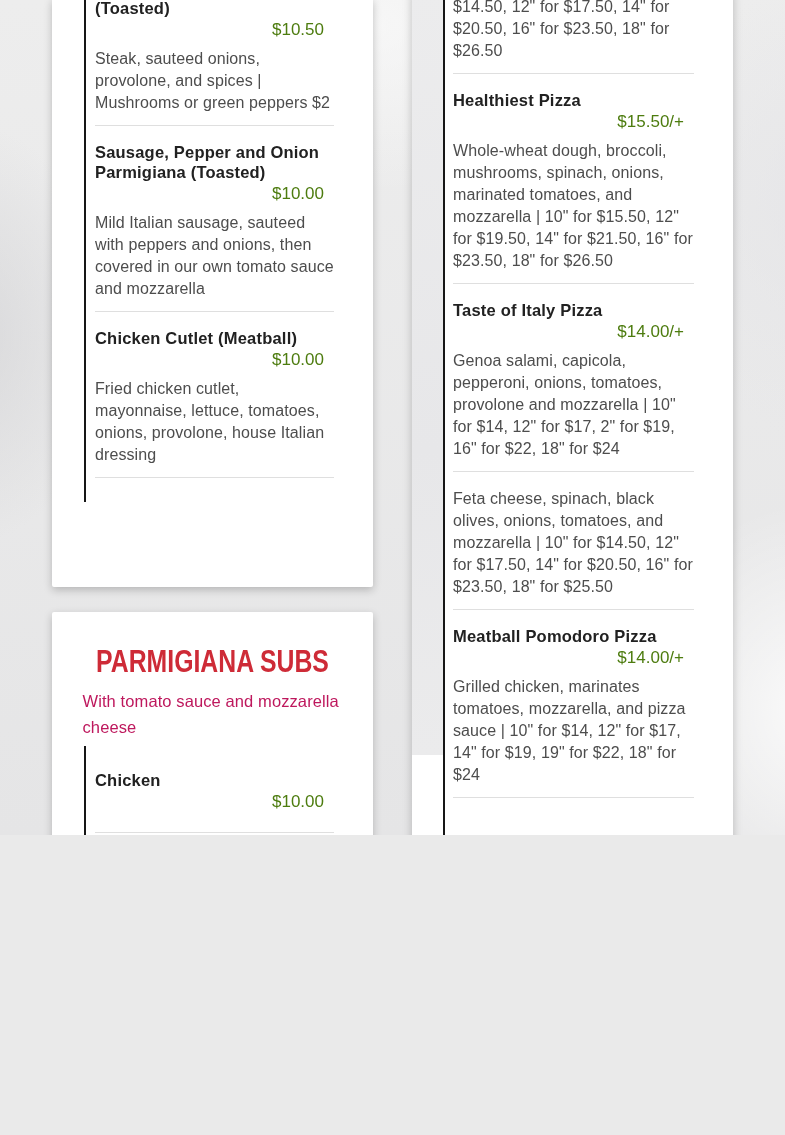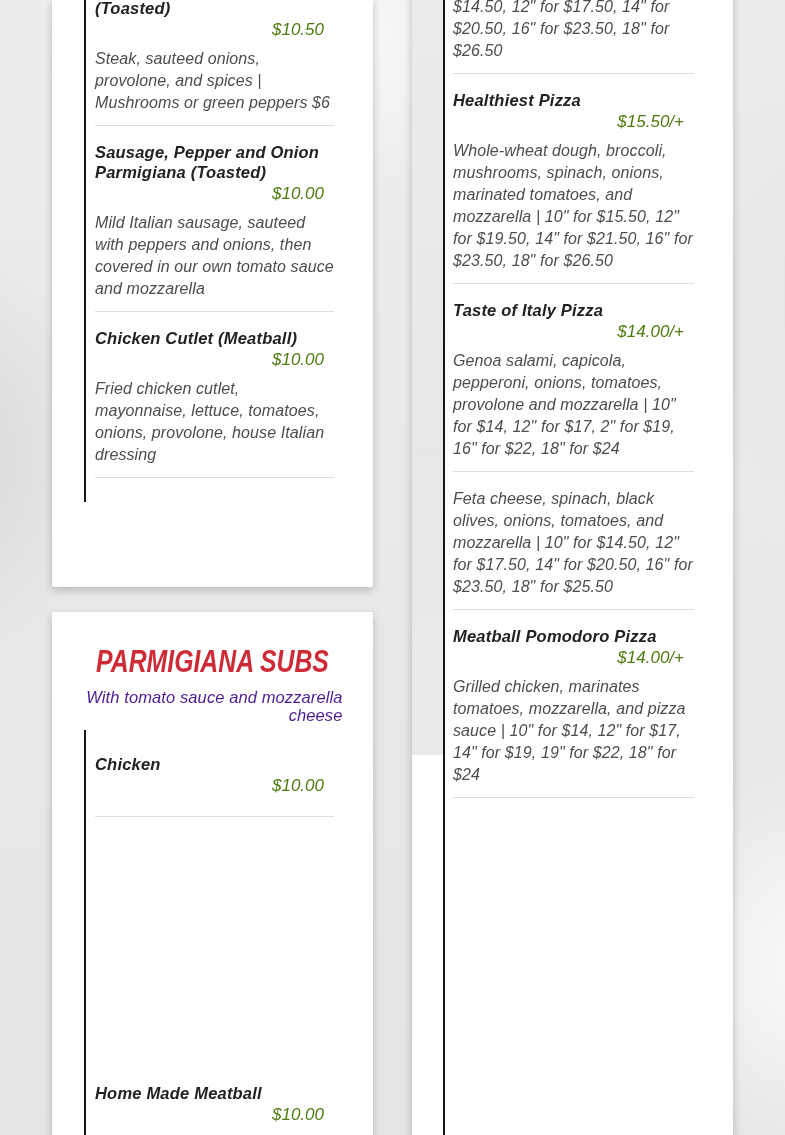--- a/index.html
+++ b/index.html
@@ -2,28 +2,27 @@
 <html><head>
 <meta charset="utf-8">
 <style>
   * { margin:0; padding:0; box-sizing:border-box; }
   html,body { width:785px; height:1135px; }
   body{
     font-family:"Liberation Sans","DejaVu Sans",sans-serif;
     background-color:#eaeaea;
   }
   .page{
-    position:relative; width:785px; height:1135px; overflow:hidden;
+    position:relative; width:785px; height:835px; overflow:hidden;
     background-image:
       radial-gradient(ellipse 260px 320px at 103% 85%, rgba(255,255,255,.8), transparent 65%),
       radial-gradient(ellipse 200px 300px at -4% 40%, rgba(203,203,206,.55), transparent 70%),
       radial-gradient(ellipse 300px 240px at 48% 3%, rgba(252,252,252,.65), transparent 70%),
       radial-gradient(ellipse 230px 320px at 104% 25%, rgba(228,228,231,.7), transparent 72%),
       linear-gradient(180deg,#ededed,#e5e5e6);
-    font-style: italic;
   }
   .card{
     position:absolute; background:#ffffff; border-radius:2px;
     box-shadow:0 3px 9px rgba(0,0,0,.22);
   }
   
   .card-left-top{ left:52px; top:-2px; width:321px; height:589px; }
   .items{
     margin-left:32px; border-left:2px solid #161616;
     padding:0 39px 8px 9px;
@@ -44,22 +43,22 @@
   .divider{ height:1px; background:#dfdfdf; margin:11px 0 16px; }
   .divider.no-desc{ margin-top:20px; }
   
   .card-left-bottom{ left:52px; top:612px; width:321px; height:560px; padding-top:34px; }
   .section-title{
     font-size:31px; line-height:32px; font-weight:700; color:#ce2b37;
     text-align:center; letter-spacing:0; white-space:nowrap;
     transform:scaleX(.8); transform-origin:center;
   }
   .section-subtitle{
-    margin:10px auto 0; width:260px; text-align:right;
-    font-size:16.5px; line-height:18px; color:#4c1d95; letter-spacing:.1px;
+    margin:10px auto 0; width:260px; text-align:left;
+    font-size:16.5px; line-height:26px; color:#be185d; letter-spacing:.1px;
   }
   .parm-items{ margin-top:6px; padding-top:24px; min-height:420px; }
   .image-gap{ height:250px; }
   
   .card-right{ left:412px; top:-10px; width:321px; height:1170px; border-radius:0; }
   .card-right .gray-patch{
     position:absolute; left:0; top:0; width:31px; height:765px;
     background:linear-gradient(180deg,#ececed 0%,#e7e7e9 60%,#ebebec 100%);
   }
   .card-right .vline{
@@ -72,21 +71,21 @@
 <body>
 
 <div class="page">
 
   <section class="card card-left-top">
     <div class="items">
 
       <article class="item">
         <h3 class="item-title">(Toasted)</h3>
         <div class="item-price">$10.50</div>
-        <p class="item-desc">Steak, sauteed onions, provolone, and spices | Mushrooms or green peppers $6</p>
+        <p class="item-desc">Steak, sauteed onions, provolone, and spices | Mushrooms or green peppers $2</p>
         <div class="divider"></div>
       </article>
 
       <article class="item">
         <h3 class="item-title">Sausage, Pepper and Onion Parmigiana (Toasted)</h3>
         <div class="item-price">$10.00</div>
         <p class="item-desc">Mild Italian sausage, sauteed with peppers and onions, then covered in our own tomato sauce and mozzarella</p>
         <div class="divider"></div>
       </article>
 

